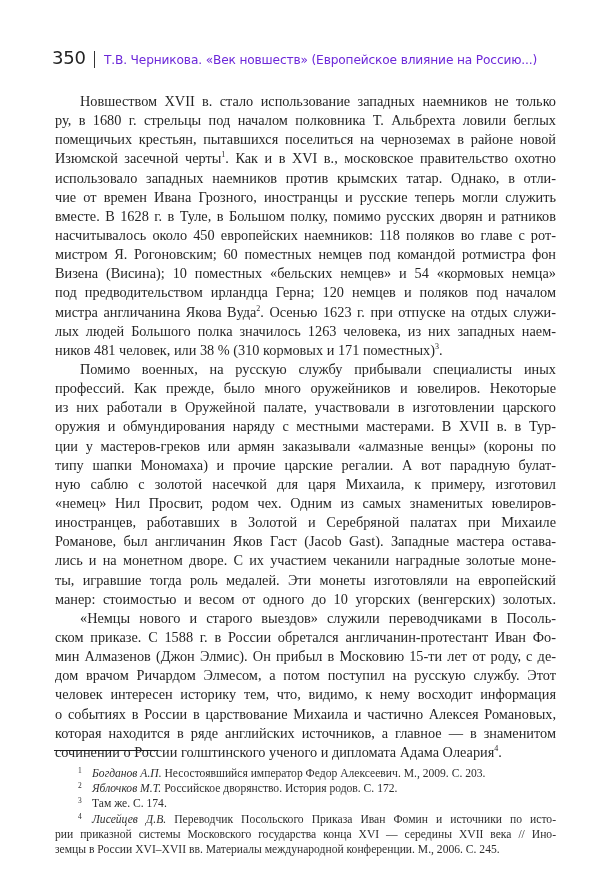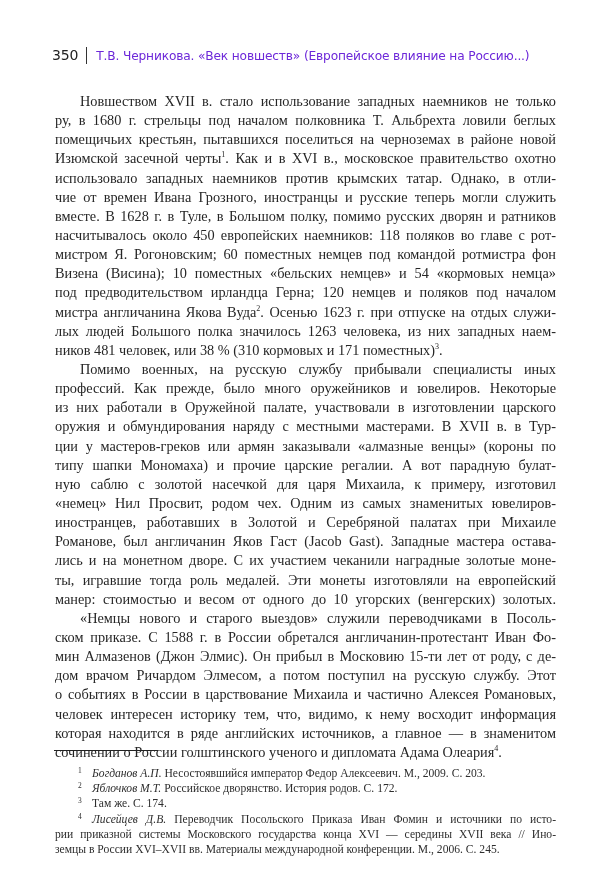--- a/index.html
+++ b/index.html
@@ -19,21 +19,21 @@
       left: 52px;
       top: 47px;
       width: 520px;
       font-family: "DejaVu Sans", sans-serif;
       font-size: 12.2px;
       color: #3a3a3a;
       white-space: nowrap;
       letter-spacing: -0.15px;
     }
     .running-head .page-num {
-      font-size: 14px;
+      font-size: 18px;
       color: #222;
     }
     .running-head .sep {
       display: inline-block;
       width: 1px;
       height: 17px;
       background: #333;
       vertical-align: -4px;
       margin: 0 9px 0 8px;
     }
@@ -151,22 +151,22 @@
     <span class="line">лись и на монетном дворе. С их участием чеканили наградные золотые моне-</span>
     <span class="line">ты, игравшие тогда роль медалей. Эти монеты изготовляли на европейский</span>
     <span class="line">манер: стоимостью и весом от одного до 10 угорских (венгерских) золотых.</span>
   </div>
 
   <div>
     <span class="line indent">«Немцы нового и старого выездов» служили переводчиками в Посоль-</span>
     <span class="line">ском приказе. С 1588 г. в России обретался англичанин-протестант Иван Фо-</span>
     <span class="line">мин Алмазенов (Джон Элмис). Он прибыл в Московию 15-ти лет от роду, с де-</span>
     <span class="line">дом врачом Ричардом Элмесом, а потом поступил на русскую службу. Этот</span>
+    <span class="line">человек интересен историку тем, что, видимо, к нему восходит информация</span>
     <span class="line">о событиях в России в царствование Михаила и частично Алексея Романовых,</span>
-    <span class="line">человек интересен историку тем, что, видимо, к нему восходит информация</span>
     <span class="line">которая находится в ряде английских источников, а главное — в знаменитом</span>
     <span class="line last"><span>сочинении о России голштинского ученого и дипломата Адама Олеария</span><sup>4</sup><span>.</span></span>
   </div>
 </div>
 
 <div class="footnote-rule"></div>
 
 <div class="footnotes">
   <div>
     <span class="fn-line first last"><span class="fn-num">1</span><span class="fn-author">Богданов А.П.</span> <span>Несостоявшийся император Федор Алексеевич. М., 2009. С. 203.</span></span>

